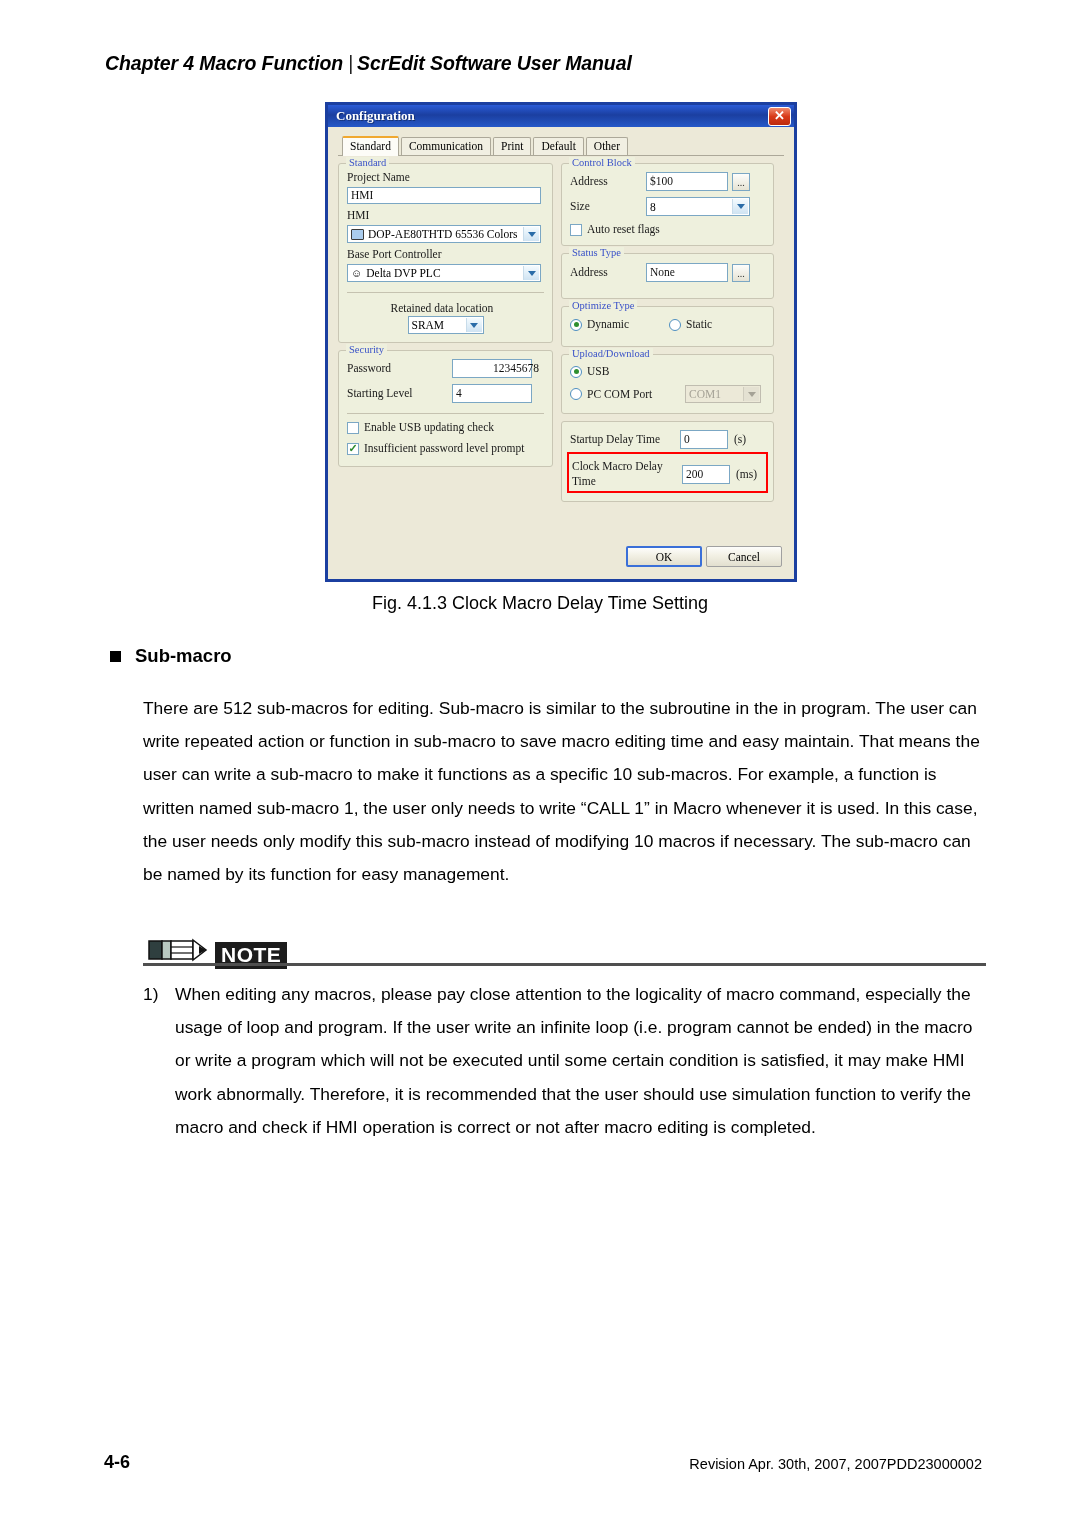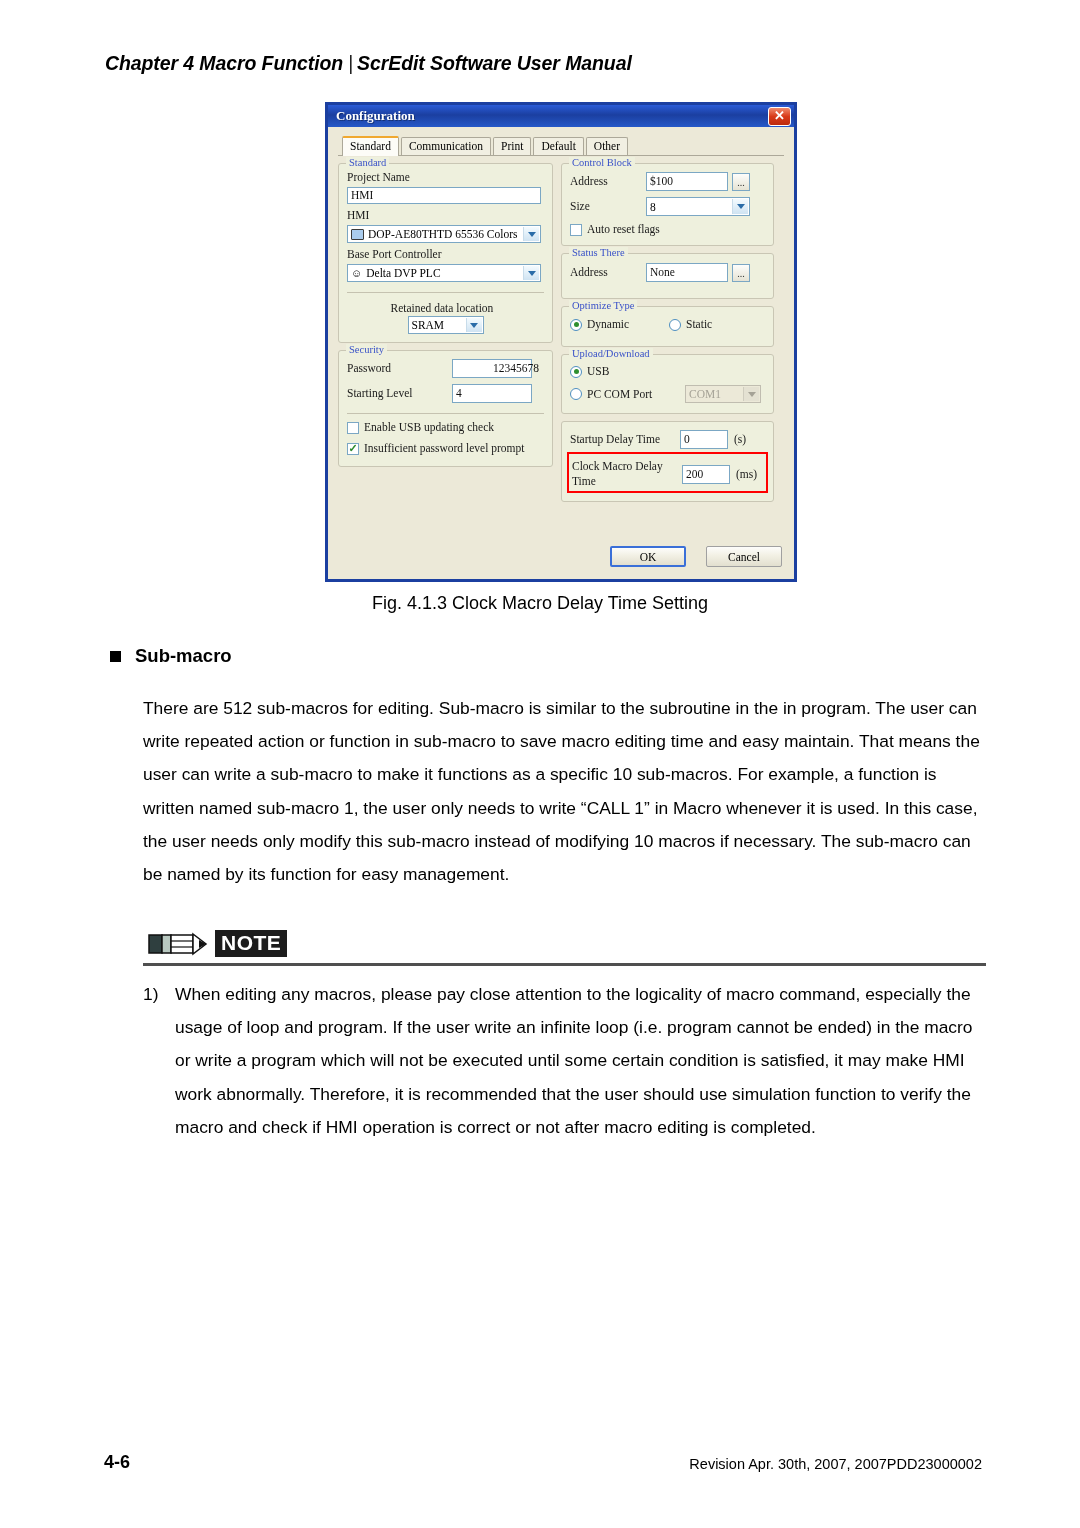--- a/index.html
+++ b/index.html
@@ -288,21 +288,21 @@
     padding: 1px 3px 2px 3px;
     margin: 3px -3px 0 -3px;
   }
 
   
   .btn-row {
     position: absolute;
     right: 12px;
     bottom: 12px;
     display: flex;
-    gap: 20px;
+    gap: 4px;
   }
   .btn {
     width: 76px;
     height: 21px;
     box-sizing: border-box;
     border: 1px solid #a0a0a0;
     background: linear-gradient(to bottom,#fdfdfb 0%,#f2f0e4 45%,#e2dfcf 100%);
     font-family: "Liberation Serif", serif;
     font-size: 11.5px;
     display: flex;
@@ -372,20 +372,21 @@
   }
   .note-word {
     background: #1c1c1c;
     color: #ffffff;
     font-family: "Liberation Sans", sans-serif;
     font-weight: bold;
     font-size: 21px;
     letter-spacing: 0.5px;
     padding: 2px 6px 3px 6px;
     line-height: 22px;
+    margin-top: 12px;
   }
   .note-rule {
     position: absolute;
     left: 143px;
     top: 963px;
     width: 843px;
     border-top: 3px solid #4f4f4f;
   }
   .note-body {
     position: absolute;
@@ -539,21 +540,21 @@
               </div>
             </div>
 
             <div class="row">
               <span class="chk"></span>
               <span class="lbl">Auto reset flags</span>
             </div>
           </div>
 
           <div class="group" style="padding-bottom:16px;">
-            <div class="group-title">Status There</div>
+            <div class="group-title">Status Type</div>
             <div class="row" style="margin-top:3px;">
               <span class="lbl" style="width:76px;">Address</span>
               <div class="field" style="width:82px;height:19px;">None</div>
               <div class="ellipsis-btn" style="margin-left:4px;">...</div>
             </div>
           </div>
 
           <div class="group" style="padding-bottom:14px;">
             <div class="group-title">Optimize Type</div>
             <div class="row" style="margin-top:4px;">

